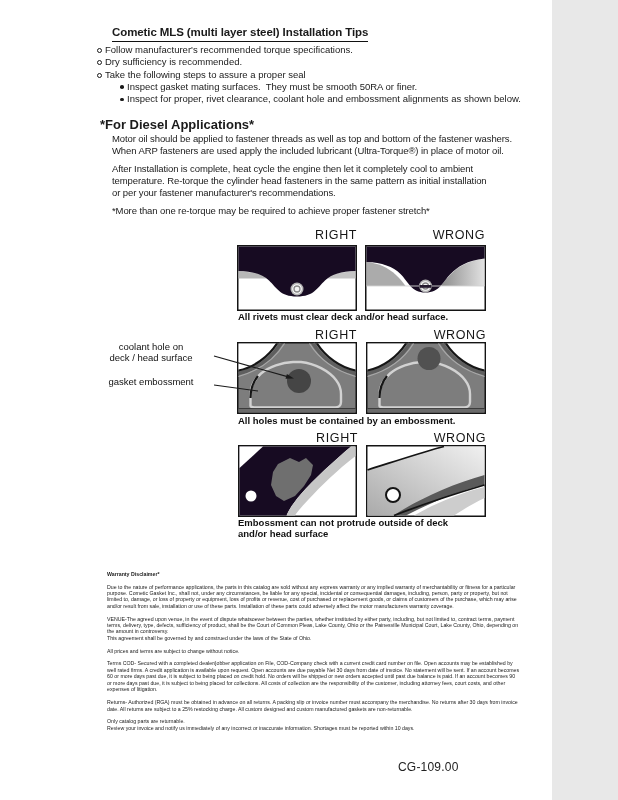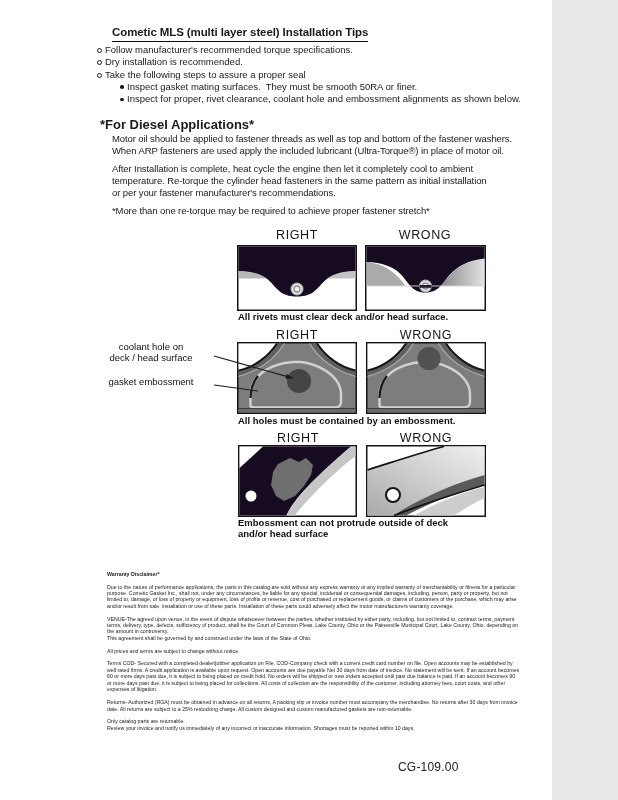--- a/index.html
+++ b/index.html
@@ -10,41 +10,41 @@
          border-bottom:1.6px solid #111;padding-bottom:3px;white-space:nowrap;}
   .bullets{left:97px;top:44px;font-size:9.5px;line-height:12.3px;}
   .brow{position:relative;white-space:pre;padding-left:8px;}
   .brow .dot{position:absolute;left:0;top:4px;width:3px;height:3px;border:1px solid #1a1a1a;
              border-radius:50%;}
   .srow{position:relative;white-space:pre;padding-left:30px;}
   .srow .dot{position:absolute;left:23px;top:4.5px;width:3.6px;height:3.6px;background:#1a1a1a;
              border-radius:50%;}
   .h2{left:100px;top:117px;font-size:13px;font-weight:bold;white-space:pre;}
   .body-par{left:112px;font-size:9.5px;line-height:12.2px;white-space:pre;letter-spacing:-.1px;}
-  .dlabel{font-size:12.5px;letter-spacing:.6px;text-align:center;width:120px;color:#161616;}
+  .dlabel{font-size:12.5px;letter-spacing:.6px;text-align:right;width:120px;color:#161616;}
   .caption{font-size:9.5px;font-weight:bold;white-space:pre;line-height:10.8px;color:#111;}
   .sidelabel{font-size:9.5px;line-height:10.8px;text-align:center;width:124px;white-space:pre;color:#111;}
   .panel{position:absolute;}
   .panel svg{display:block;}
   .fineprint{left:107px;top:571px;width:632px;transform:scale(0.655);transform-origin:0 0;
              font-size:8px;line-height:9.8px;color:#222;}
   .fineprint .fp-h{font-weight:bold;margin:0 0 9.8px 0;}
   .fineprint p{margin:0 0 9.8px 0;white-space:pre-line;}
   .footer{left:390px;top:760px;font-size:12px;color:#222;letter-spacing:.2px;margin-left:8px;}
 </style>
 </head>
 <body>
 
 <div class="page">
 
   <div class="abs title">Cometic MLS (multi layer steel) Installation Tips</div>
 
   <div class="abs bullets">
     <div class="brow"><span class="dot"></span><span>Follow manufacturer's recommended torque specifications.</span></div>
-    <div class="brow"><span class="dot"></span><span>Dry installation is recommended.</span></div>
+    <div class="brow"><span class="dot"></span><span>Dry sufficiency is recommended.</span></div>
     <div class="brow"><span class="dot"></span><span>Take the following steps to assure a proper seal</span></div>
     <div class="srow"><span class="dot"></span><span>Inspect gasket mating surfaces.  They must be smooth 50RA or finer.</span></div>
     <div class="srow"><span class="dot"></span><span>Inspect for proper, rivet clearance, coolant hole and embossment alignments as shown below.</span></div>
   </div>
 
   <div class="abs h2">*For Diesel Applications*</div>
   <div class="abs body-par" style="top:133px;">Motor oil should be applied to fastener threads as well as top and bottom of the fastener washers.
 When ARP fasteners are used apply the included lubricant (Ultra-Torque®) in place of motor oil.</div>
   <div class="abs body-par" style="top:205px;">*More than one re-torque may be required to achieve proper fastener stretch*</div>
   <div class="abs body-par" style="top:163px;">After Installation is complete, heat cycle the engine then let it completely cool to ambient

